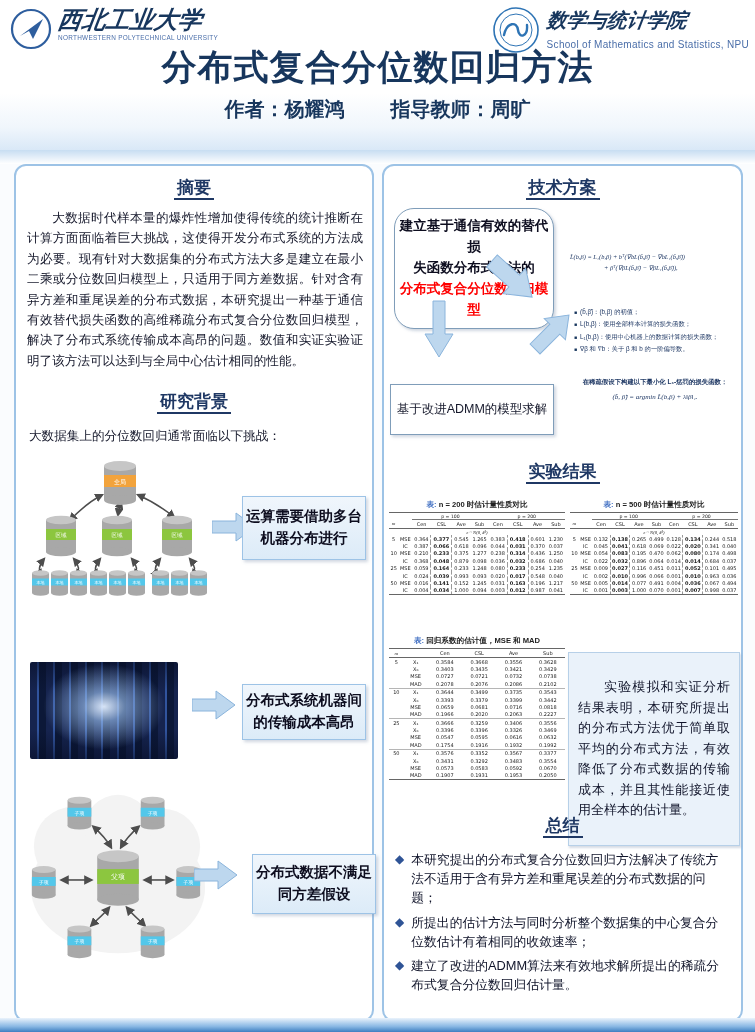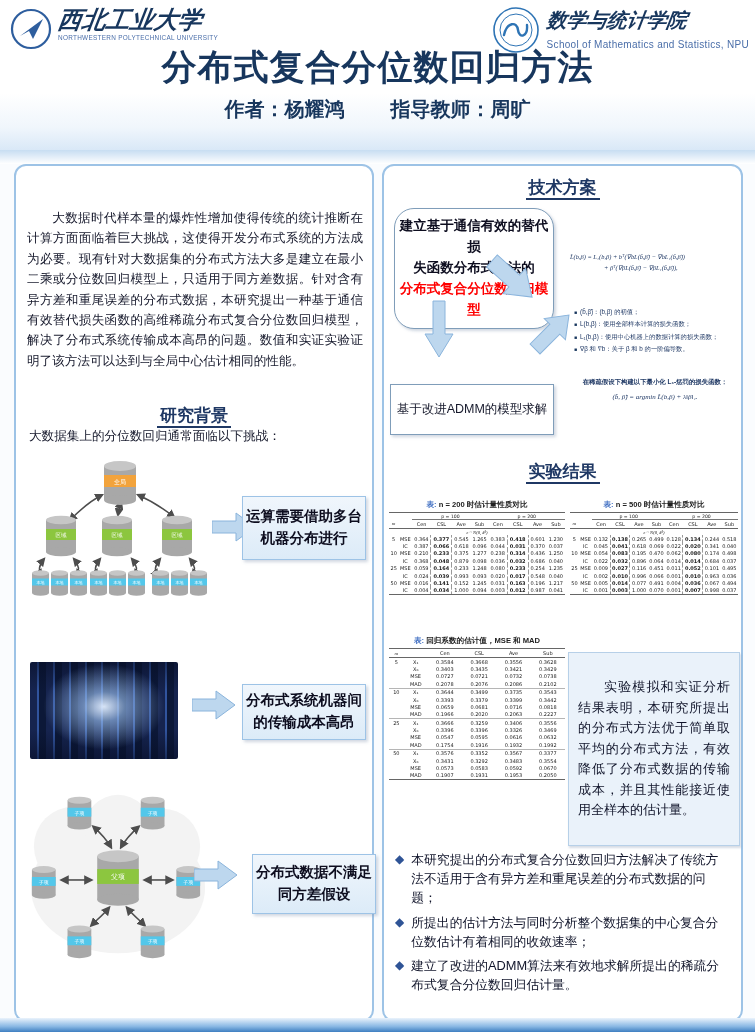--- a/index.html
+++ b/index.html
@@ -111,23 +111,25 @@
     </svg>
     <div>
       <div class="cal-cn" style="font-size:20px;">数学与统计学院</div>
       <div class="logo-en" style="font-size:10px;margin-top:9px;">School of Mathematics and Statistics, NPU</div>
     </div>
   </div>
 </div>
 <div class="hdr-divider"></div>
 
 <div class="panel" id="panel-left">
+  <div class="h2" style="top:10px;">
+    <span>摘要</span></div>
   <div class="para" style="left:11px;right:9px;top:42px;">大数据时代样本量的爆炸性增加使得传统的统计推断在计算方面面临着巨大挑战，这使得开发分布式系统的方法成为必要。现有针对大数据集的分布式方法大多是建立在最小二乘或分位数回归模型上，只适用于同方差数据。针对含有异方差和重尾误差的分布式数据，本研究提出一种基于通信有效替代损失函数的高维稀疏分布式复合分位数回归模型，解决了分布式系统传输成本高昂的问题。数值和实证实验证明了该方法可以达到与全局中心估计相同的性能。</div>
 
-  <div class="h2" style="top:224px;margin-top:14px;">
+  <div class="h2" style="top:224px;">
     <span>研究背景</span></div>
   <div class="intro" style="left:13px;top:262px;">大数据集上的分位数回归通常面临以下挑战：</div>
 
   <svg class="barrow" style="left:14px;top:292px;" width="180" height="150" viewBox="0 0 180 150">
     <defs>
       <marker id="ah" markerWidth="6" markerHeight="6" refX="4.5" refY="3" orient="auto-start-reverse">
         <path d="M0,0 L6,3 L0,6 z" fill="#4d4d4d"></path>
       </marker>
     </defs>
 
@@ -774,20 +776,22 @@
             <td>0.1931</td>
             <td>0.1953</td>
             <td>0.2050</td>
           </tr>
         </tbody>
       </table>
   </div>
 
   <div class="sumbox" style="left:184px;top:486px;width:152px;">实验模拟和实证分析结果表明，本研究所提出的分布式方法优于简单取平均的分布式方法，有效降低了分布式数据的传输成本，并且其性能接近使用全样本的估计量。</div>
 
+  <div class="h2" style="top:648px;">
+    <span>总结</span></div>
   <div class="con-list" id="con-bullets" style="left:11px;top:684px;width:334px;">
       <div class="bullet-row">
         <span class="marker">◆</span>
         <span>本研究提出的分布式复合分位数回归方法解决了传统方法不适用于含有异方差和重尾误差的分布式数据的问题；</span>
       </div>
       <div class="bullet-row">
         <span class="marker">◆</span>
         <span>所提出的估计方法与同时分析整个数据集的中心复合分位数估计有着相同的收敛速率；</span>
       </div>
       <div class="bullet-row">

